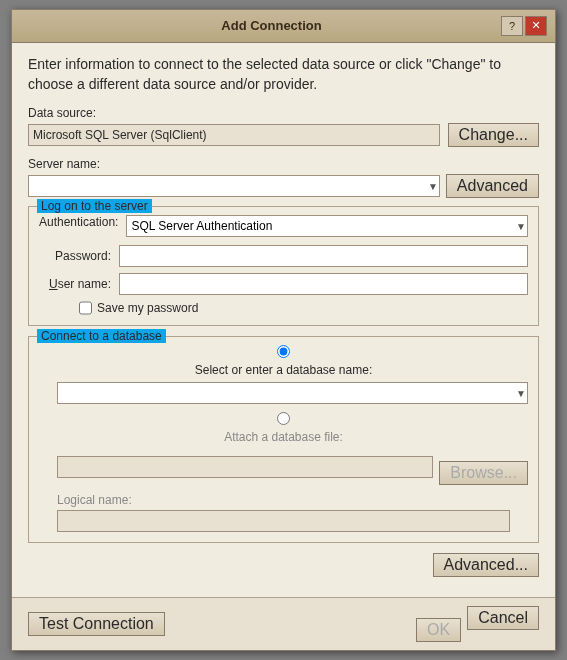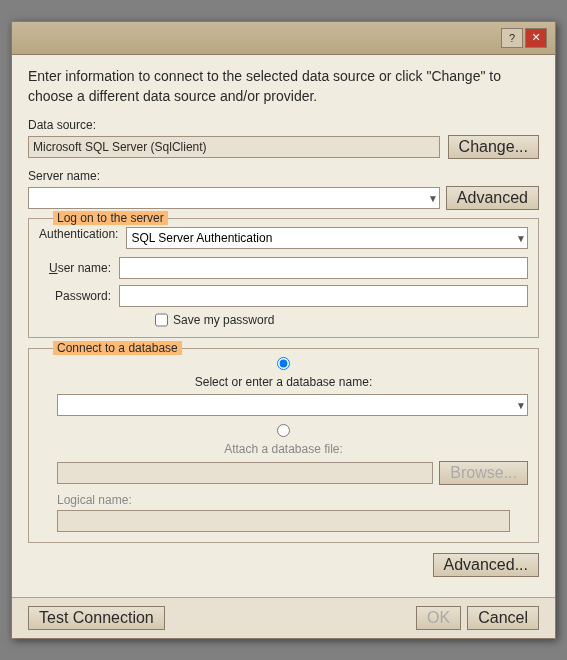--- a/index.html
+++ b/index.html
@@ -167,35 +167,36 @@
       font-size: 16px;
       font-family: inherit;
       cursor: pointer;
       color: #2a2a2a;
       white-space: nowrap;
     }
 
     .btn:disabled {
       color: #aaa;
       cursor: default;
+      margin-top: 12px;
     }
 
     .group-box {
       border: 1px solid #b0a090;
       padding: 8px 10px 10px 10px;
       margin-bottom: 10px;
       position: relative;
       background: #f0ece0;
     }
 
     .group-box-legend {
       position: absolute;
       top: -8px;
-      left: 24px;
-      background: #fdba74;
+      left: 8px;
+      background: #0ea5e9;
       padding: 0 4px;
       font-size: 12px;
       color: #2a2a2a;
     }
 
     .auth-row {
       display: flex;
       gap: 8px;
       margin-bottom: 8px;
     }
@@ -227,21 +228,21 @@
       background: white;
       padding: 0 4px;
       font-size: 12px;
       font-family: inherit;
       outline: none;
     }
 
     .checkbox-row {
       display: flex;
       gap: 5px;
-      margin-left: 116px;
+      margin-left: 40px;
       margin-top: 4px;
     }
 
     .checkbox-row input[type="checkbox"] {
       margin: 0;
     }
 
     .checkbox-label {
       font-size: 12px;
       color: #2a2a2a;
@@ -327,20 +328,21 @@
       color: #2a2a2a;
     }
   </style>
 </head>
 <body>
 
 <div class="dialog">
 
   <div class="title-bar">
     <div style="width:22px;"></div>
+    <span class="title-bar-text">Add Connection</span>
     <div class="title-bar-buttons">
       <button class="title-btn help">?</button>
       <button class="title-btn close">✕</button>
     </div>
   </div>
 
   <div class="dialog-content">
 
     <p class="description">Enter information to connect to the selected data source or click "Change" to choose a different data source and/or provider.</p>
 
@@ -371,27 +373,27 @@
         <div class="combo-wrapper">
           <select>
             <option>Windows Authentication</option>
             <option selected="">SQL Server Authentication</option>
           </select>
           <span class="combo-arrow">▼</span>
         </div>
       </div>
 
       <div class="form-row">
+        <span class="form-label">Password:</span>
+        <input type="password" class="form-input" style="">
+      </div>
+
+      <div class="form-row">
         <span class="form-label"><u>U</u>ser name:</span>
         <input type="text" class="form-input" style="">
-      </div>
-
-      <div class="form-row">
-        <span class="form-label">Password:</span>
-        <input type="password" class="form-input" style="">
       </div>
 
       <div class="checkbox-row">
         <input type="checkbox" style="">
         <span class="checkbox-label">Save my password</span>
       </div>
     </div>
 
     <div class="group-box">
       <span class="group-box-legend">Connect to a database</span>

